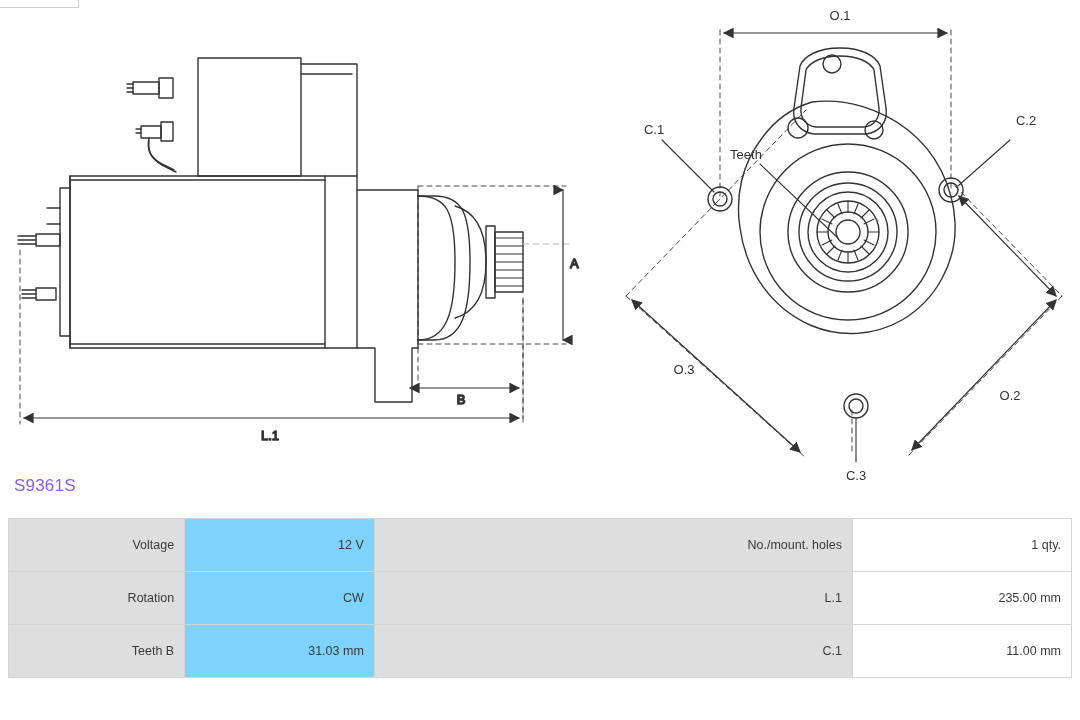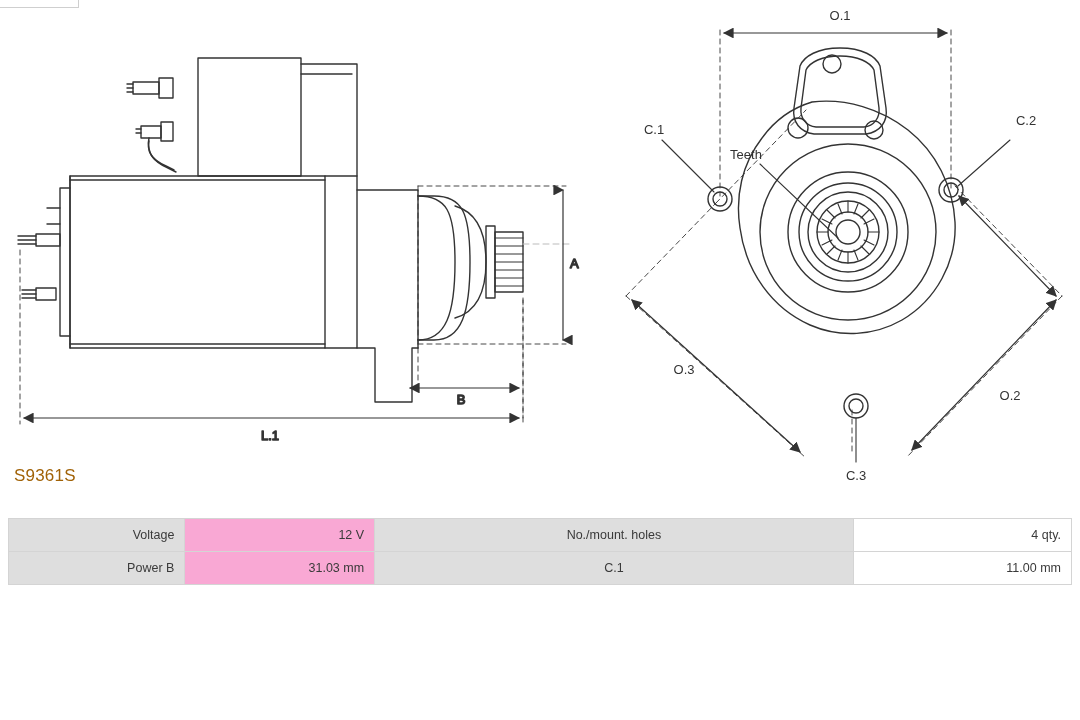--- a/index.html
+++ b/index.html
@@ -33,58 +33,58 @@
   }
   .dim-label {
     font-family: "Liberation Sans", sans-serif;
     font-size: 13px;
     fill: #333333;
   }
   
   .part-number {
     position: absolute;
     left: 14px;
-    top: 466px;
+    top: 476px;
     font-size: 17px;
-    color: #a16207;
+    color: #8b5cf6;
     font-family: "Liberation Sans", sans-serif;
     letter-spacing: 0.2px;
   }
   
   .spec-table {
     position: absolute;
     left: 8px;
     top: 518px;
     width: 1064px;
     border-collapse: collapse;
     font-size: 12.5px;
   }
   .spec-table td {
     border: 1px solid #d4d4d4;
     height: 32px;
-    padding: 0 10px;
+    padding: 10px 10px;
     vertical-align: middle;
     white-space: nowrap;
   }
   .lbl {
     background: #dedede;
     color: #3a3a3a;
     text-align: right;
     width: 168px;
   }
   .val {
-    background: #f9a8d4;
+    background: #7dd3fc;
     color: #3a3a3a;
     text-align: right;
     width: 182px;
   }
   .lbl2 {
     background: #dedede;
     color: #3a3a3a;
-    text-align: center;
+    text-align: right;
     width: 500px;
   }
   .val2 {
     background: #ffffff;
     color: #3a3a3a;
     text-align: right;
     width: 214px;
   }
   .topstrip {
     position: absolute;
@@ -259,24 +259,30 @@
   </div>
 
   <div class="part-number">S9361S</div>
 
   <table class="spec-table">
     <tbody>
       <tr>
         <td class="lbl">Voltage</td>
         <td class="val">12 V</td>
         <td class="lbl2">No./mount. holes</td>
-        <td class="val2">4 qty.</td>
+        <td class="val2">1 qty.</td>
       </tr>
       <tr>
-        <td class="lbl">Power B</td>
+        <td class="lbl">Rotation</td>
+        <td class="val">CW</td>
+        <td class="lbl2">L.1</td>
+        <td class="val2">235.00 mm</td>
+      </tr>
+      <tr>
+        <td class="lbl">Teeth B</td>
         <td class="val">31.03 mm</td>
         <td class="lbl2">C.1</td>
         <td class="val2">11.00 mm</td>
       </tr>
     </tbody>
   </table>
 
 </div>
 
 </body></html>

